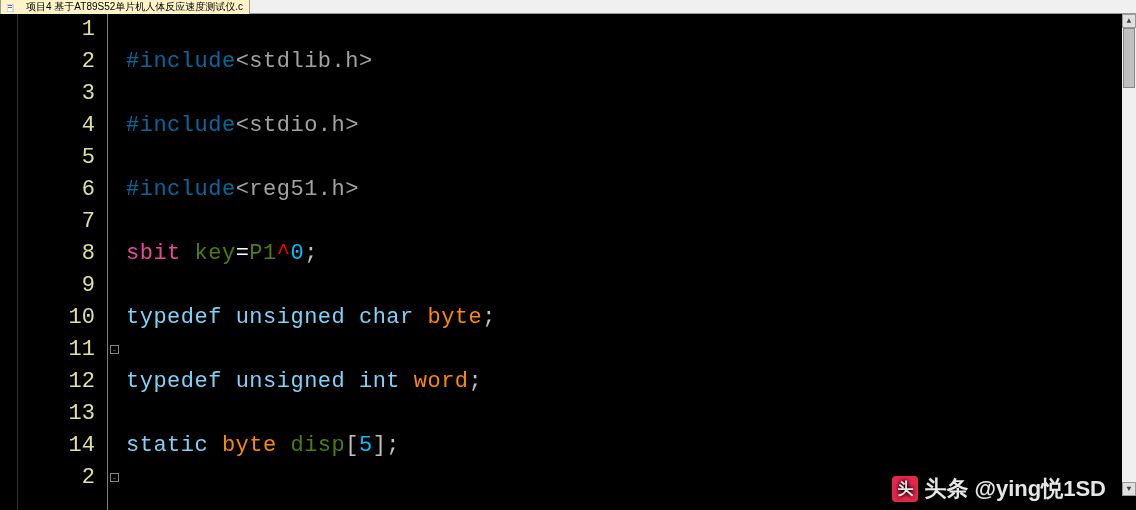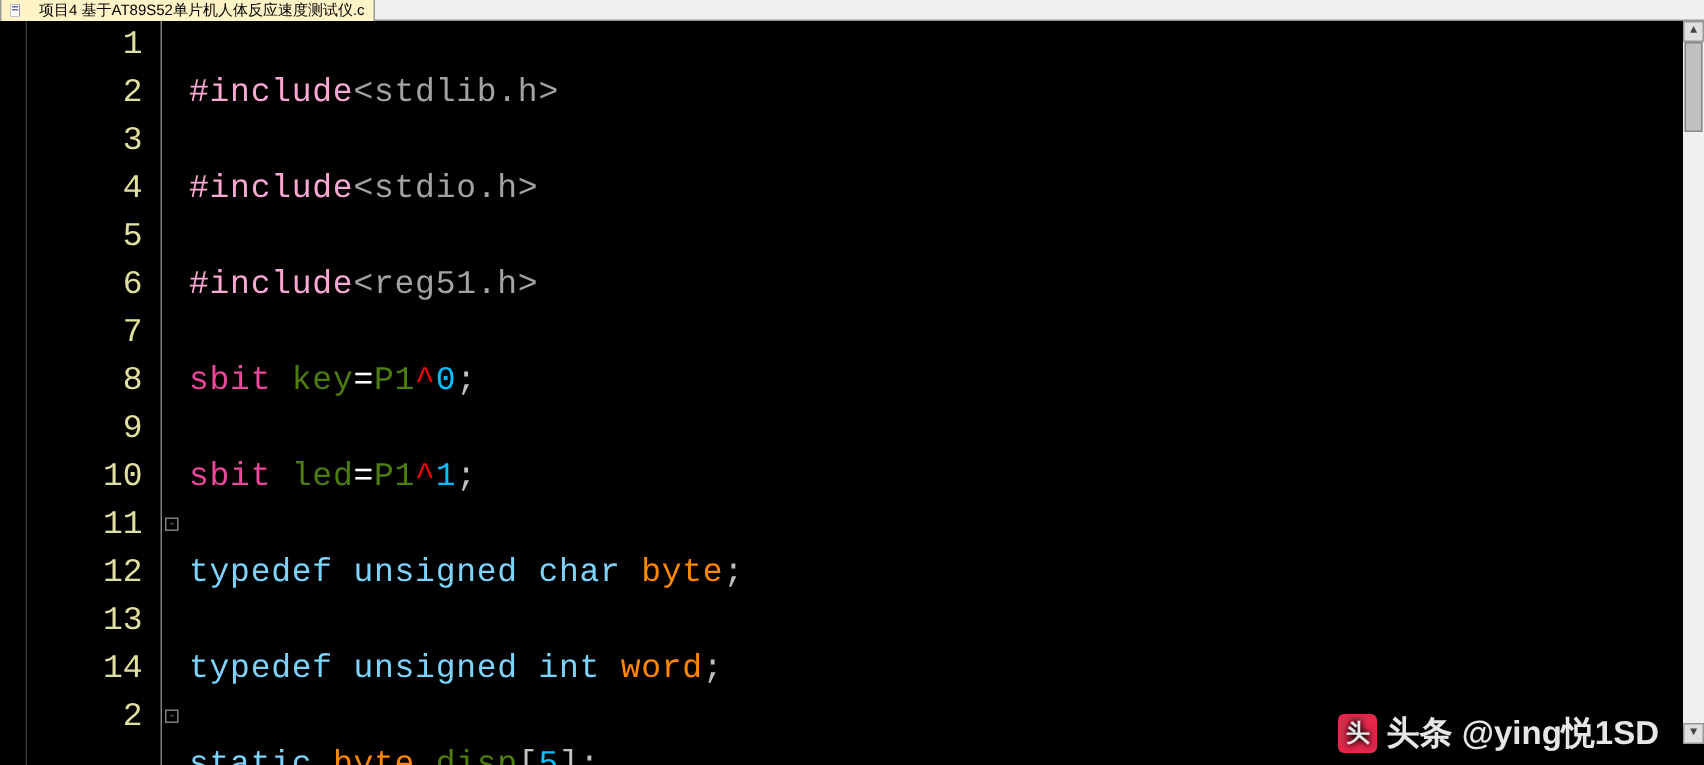--- a/index.html
+++ b/index.html
@@ -79,21 +79,21 @@
       flex: 1;
       background: #000;
       padding-left: 4px;
       font-size: 22px;
       line-height: 32px;
       white-space: pre;
       letter-spacing: 0.5px;
       overflow: hidden;
     }
     .line { height: 32px; }
-    .preproc { color: #f9a8d4; }
+    .preproc { color: #0369a1; }
     .include-str { color: #a3a3a3; }
     .keyword { color: #7dd3fc; }
     .type-kw { color: #ec4899; }
     .ident { color: #4d7c0f; }
     .user-type { color: #ff8800; }
     .op { color: #ff0000; }
     .num { color: #00c0ff; }
     .punct { color: #c0c0c0; }
     .bracket { color: #c0c0c0; }
     .eq-white { color: #ffffff; }
@@ -189,21 +189,20 @@
   </div>
   <div class="fold-margin">
     <div class="fold-box" style="top:331px">-</div>
     <div class="fold-box" style="top:459px">-</div>
   </div>
   <div class="code">
 <div class="line"><span class="preproc">#include</span><span class="include-str">&lt;stdlib.h&gt;</span></div>
 <div class="line"><span class="preproc">#include</span><span class="include-str">&lt;stdio.h&gt;</span></div>
 <div class="line"><span class="preproc">#include</span><span class="include-str">&lt;reg51.h&gt;</span></div>
 <div class="line"><span class="type-kw">sbit</span> <span class="ident">key</span><span class="eq-white">=</span><span class="ident">P1</span><span class="op">^</span><span class="num">0</span><span class="punct">;</span></div>
-<div class="line"><span class="type-kw">sbit</span> <span class="ident">led</span><span class="eq-white">=</span><span class="ident">P1</span><span class="op">^</span><span class="num">1</span><span class="punct">;</span></div>
 <div class="line"><span class="keyword">typedef</span> <span class="keyword">unsigned</span> <span class="keyword">char</span> <span class="user-type">byte</span><span class="punct">;</span></div>
 <div class="line"><span class="keyword">typedef</span> <span class="keyword">unsigned</span> <span class="keyword">int</span> <span class="user-type">word</span><span class="punct">;</span></div>
 <div class="line"><span class="keyword">static</span> <span class="user-type">byte</span> <span class="ident">disp</span><span class="bracket">[</span><span class="num">5</span><span class="bracket">]</span><span class="punct">;</span></div>
 
 
 
 
 
 
 

